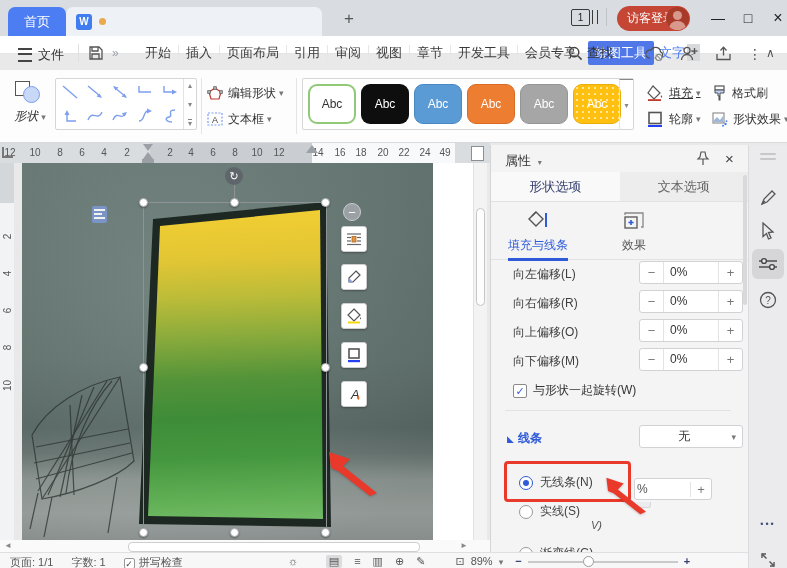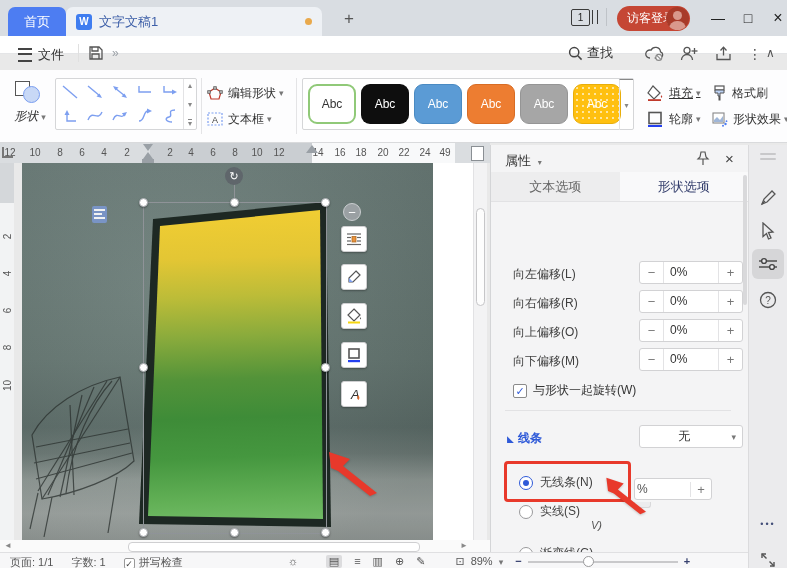--- a/index.html
+++ b/index.html
@@ -182,21 +182,20 @@
 </style>
 </head>
 <body>
 
 <div id="app">
 
   <div class="ab tabbar">
     <div class="ab tab-home">首页</div>
     <div class="ab tab-doc">
       <span class="wlogo">W</span>
-      <span class="tab-doc-title">文字文稿1</span>
       <span class="dirty-dot"></span>
     </div>
     <div class="ab tab-add">+</div>
     <div class="ab win-badge">1</div>
     <div class="ab win-badge-bars"></div>
     <div class="ab tab-divider"></div>
     <div class="ab login-pill">
       <span>访客登录</span>
       <span class="login-avatar">
           <span class="head"></span>
@@ -211,20 +210,34 @@
   <div class="ab menubar">
     <div class="ab hamburger"></div>
     <div class="ab menu-file">文件</div>
     <div class="ab mb-sep" style="left:78px;"></div>
     <div class="ab save-ic">
       <svg width="15" height="14" viewBox="0 0 15 14">
           <path d="M2 1 h9 l3 3 v9 h-12 z M4 1 v4 h6 v-4 M4 13 v-5 h7 v5" fill="none" stroke="#555" stroke-width="1.3"></path>
         </svg>
     </div>
     <div class="ab chev2">»</div>
+    <div class="ab menu-items">
+      <span class="mi">开始</span>
+      <span class="mi">插入</span>
+      <span class="mi">页面布局</span>
+      <span class="mi">引用</span>
+      <span class="mi">审阅</span>
+      <span class="mi">视图</span>
+      <span class="mi">章节</span>
+      <span class="mi">开发工具</span>
+      <span class="mi last">会员专享</span>
+      <span class="mi-active">绘图工具</span>
+      <span class="mi-overflow">文字</span>
+      <span class="mi-more">&gt;</span>
+    </div>
     <div class="ab search-box">
       <svg width="15" height="15" viewBox="0 0 15 15">
           <circle cx="6.2" cy="6.2" r="4.6" fill="none" stroke="#444" stroke-width="1.5"></circle>
           <line x1="9.8" y1="9.8" x2="13.6" y2="13.6" stroke="#444" stroke-width="1.5"></line>
         </svg>
       <span>查找</span>
     </div>
     <div class="ab mb-right" style="left:645px;">
       <svg width="19" height="15" viewBox="0 0 19 15">
           <path d="M5 12 a4 4 0 1 1 1-7.8 a5 5 0 0 1 9.5 1.6 a3.2 3.2 0 0 1-.8 6.2 h-5" fill="none" stroke="#555" stroke-width="1.3"></path>
@@ -549,24 +562,43 @@
 
   <div class="ab panel">
     <span class="p-title"><span>属性</span> <span class="drop">▾</span></span>
     <svg class="ab" style="left:205px;top:6px;" width="14" height="15" viewBox="0 0 14 15">
         <path d="M5 1 h4 l1 5 l2 2 h-10 l2-2 z" fill="none" stroke="#555" stroke-width="1.2"></path>
         <line x1="7" y1="8" x2="7" y2="14" stroke="#555" stroke-width="1.2"></line>
       </svg>
     <span class="p-close">×</span>
 
     <div class="p-tabs">
+      <div class="p-tab active">形状选项</div>
       <div class="p-tab">文本选项</div>
-      <div class="p-tab active">形状选项</div>
-    </div>
-
+    </div>
+
+    <div class="p-subtabs">
+      <div class="p-subtab active" style="left:2px;">
+        <svg style="margin:0 auto;" width="24" height="22" viewBox="0 0 24 22">
+            <path d="M10 2 L17 9 L10 16 L3 9 Z" fill="none" stroke="#555" stroke-width="1.4"></path>
+            <path d="M10 2 L6 6" stroke="#555" stroke-width="1.4"></path>
+            <line x1="20" y1="3" x2="20" y2="17" stroke="#2f5ad8" stroke-width="2"></line>
+          </svg>
+        <span class="lbl">填充与线条</span>
+      </div>
+      <div class="p-subtab" style="left:98px;">
+        <svg style="margin:0 auto;" width="24" height="22" viewBox="0 0 24 22">
+            <path d="M3 5 v-2 h18 v14 h-2" fill="none" stroke="#888" stroke-width="1.3"></path>
+            <rect x="3" y="7" width="12" height="11" fill="none" stroke="#555" stroke-width="1.3"></rect>
+            <line x1="9" y1="10" x2="9" y2="15" stroke="#2f5ad8" stroke-width="1.6"></line>
+            <line x1="6.5" y1="12.5" x2="11.5" y2="12.5" stroke="#2f5ad8" stroke-width="1.6"></line>
+          </svg>
+        <span class="lbl">效果</span>
+      </div>
+    </div>
 
     <span class="p-row-lbl" style="top:121px;">向左偏移(L)</span>
     <div class="stepper" style="top:116px;">
       <span class="st-btn">−</span>
       <span class="st-val">0%</span>
       <span class="st-btn">+</span>
     </div>
     <span class="p-row-lbl" style="top:150px;">向右偏移(R)</span>
     <div class="stepper" style="top:145px;">
       <span class="st-btn">−</span>

